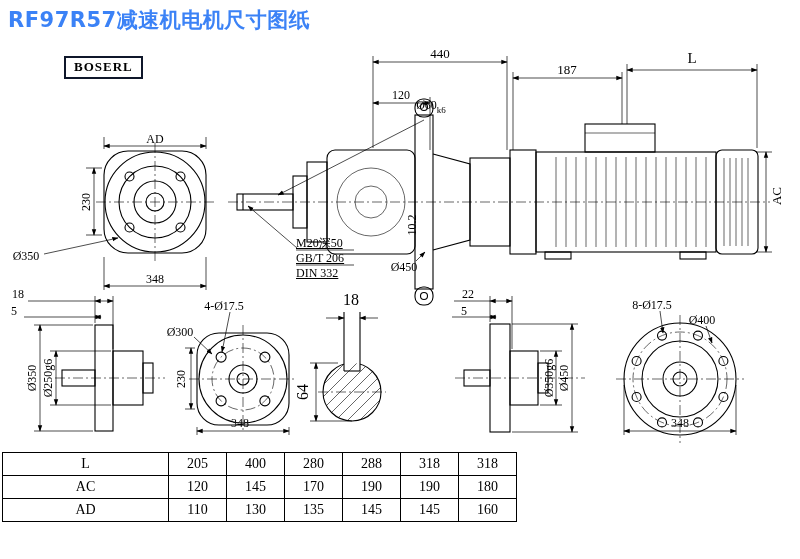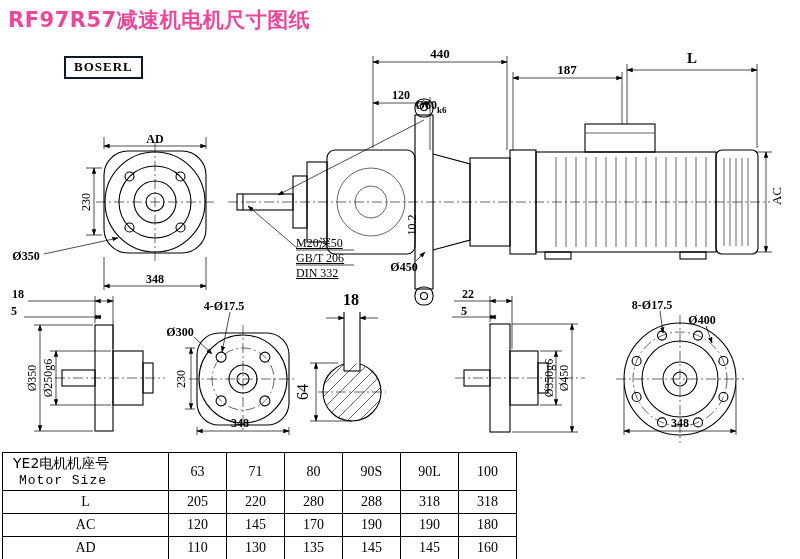--- a/index.html
+++ b/index.html
@@ -1,24 +1,24 @@
 <!DOCTYPE html>
 <html><head>
 <meta charset="utf-8">
 <style>
   * { margin:0; padding:0; box-sizing:border-box; }
   html,body { width:800px; height:559px; background:#fff; overflow:hidden; }
   body { position:relative; font-family:"Liberation Serif", serif; color:#000; }
   .title { position:absolute; left:8px; top:6px; font-family:"DejaVu Sans", sans-serif;
-           font-weight:bold; font-size:21px; color:#ec4899; letter-spacing:.5px; }
+           font-weight:bold; font-size:21px; color:#3b82f6; letter-spacing:.5px; }
   .brand { position:absolute; left:64px; top:56px; border:2px solid #0f172a;
            padding:1px 8px 2px; font-weight:bold; font-size:13px; letter-spacing:1px; }
   svg.draw { position:absolute; left:0; top:0; }
   .lb { position:absolute; font-size:12px; line-height:1; white-space:nowrap; }
-  .c  { transform:translate(-50%,-50%);font-weight:bold; }
+  .c  { transform:translate(-50%,-50%); }
   .r  { transform:translate(-50%,-50%) rotate(-90deg); }
   .ml { transform:translate(0,-50%);text-decoration:underline; }
   .f13 { font-size:13px; } .f15 { font-size:15px; } .f16 { font-size:16px; }
   table.dim { position:absolute; left:2px; top:452px; border-collapse:collapse; table-layout:fixed; }
   .dim td { border:1px solid #000; text-align:center; font-size:14px; padding:0; }
   .dim td.hd { text-align:left; }
   .hd .l1 { font-family:"DejaVu Sans", sans-serif; font-size:14px; padding:2px 0 0 10px; }
   .hd .l2 { font-family:"Liberation Mono", monospace; font-size:13px; padding:0 0 2px 16px; letter-spacing:1px; }
   .dim tr.hrow td { height:36px; }
   .dim tr.drow td { height:23px; }
@@ -264,36 +264,24 @@
   <colgroup>
     <col style="width:166px">
       <col style="width:58px">
       <col style="width:58px">
     <col style="width:58px">
       <col style="width:58px">
       <col style="width:58px">
       <col style="width:58px">
   </colgroup>
   <tbody>
-  <tr class="hrow">
-    <td class="hd">
-      <div class="l1">YE2电机机座号</div>
-      <div class="l2">Motor Size</div>
-    </td>
-    <td>63</td>
-    <td>71</td>
-    <td>80</td>
-    <td>90S</td>
-    <td>90L</td>
-    <td>100</td>
-  </tr>
   <tr class="drow">
     <td>L</td>
     <td>205</td>
-    <td>220</td>
+    <td>400</td>
     <td>280</td>
     <td>288</td>
     <td>318</td>
     <td>318</td>
   </tr>
   <tr class="drow">
     <td>AC</td>
     <td>120</td>
     <td>145</td>
     <td>170</td>

